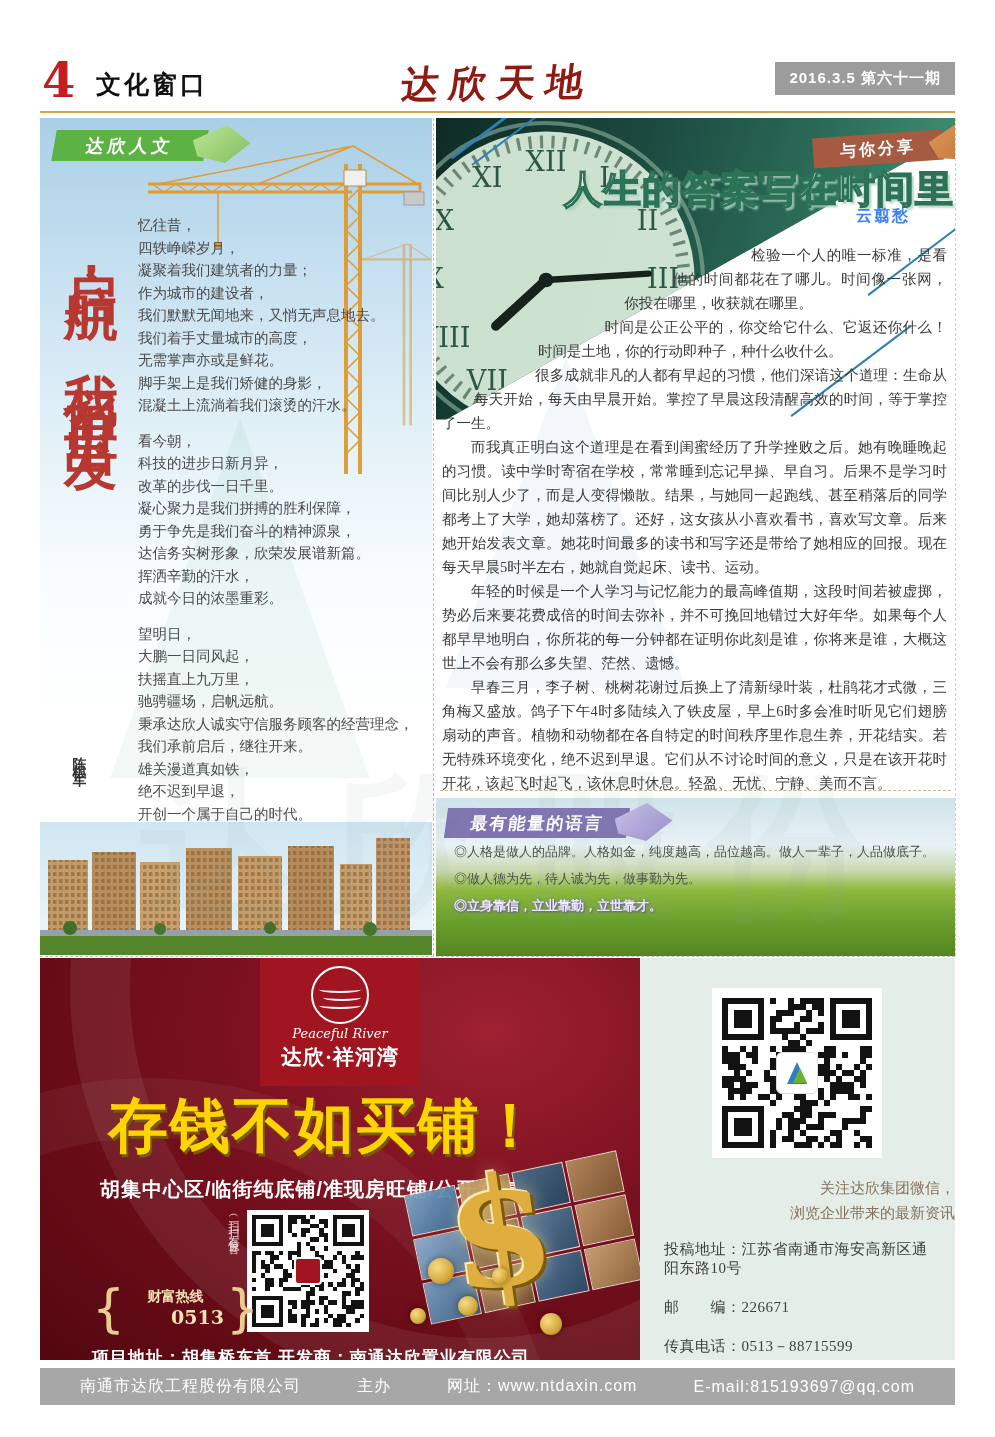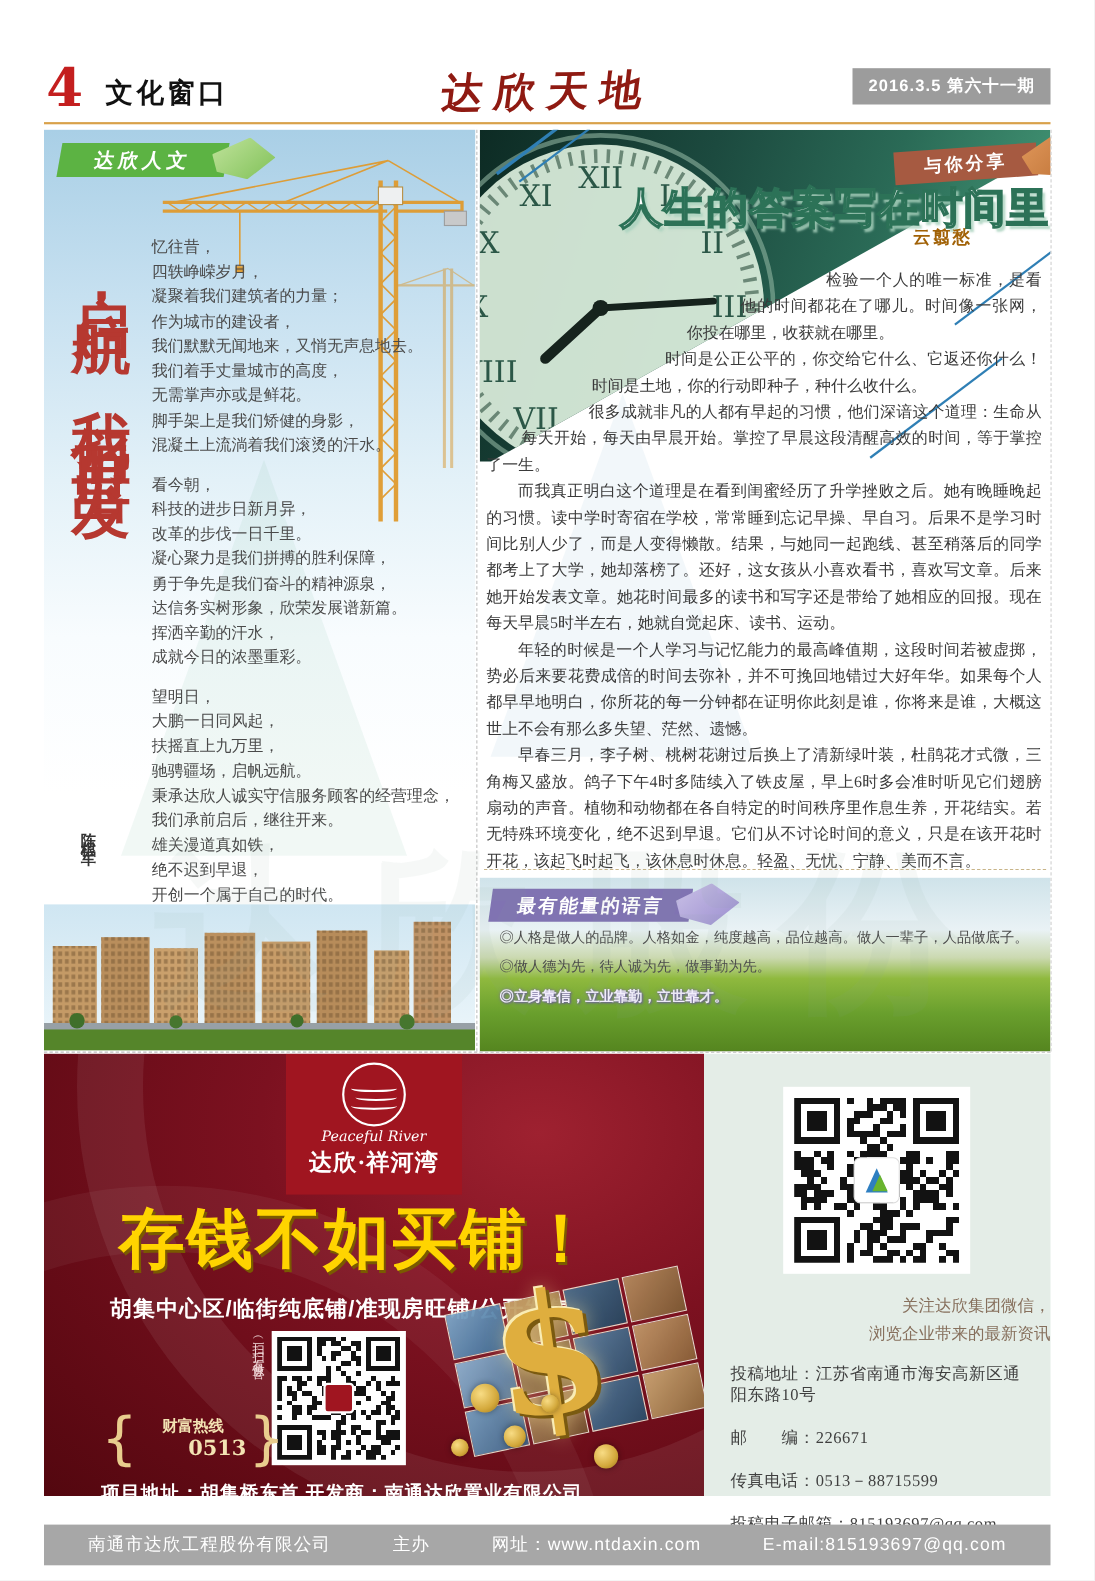--- a/index.html
+++ b/index.html
@@ -40,21 +40,21 @@
   .rightcol{position:absolute;left:436px;top:118px;width:519px;height:838px;overflow:hidden;background:#fff;}
   .greenhead{position:absolute;left:0;top:0;width:100%;height:335px;
              background:linear-gradient(108deg,#0d2b24 0%,#1c4a3f 35%,#2a6a56 62%,#3f8f70 85%);
              clip-path:polygon(0 0,100% 0,100% 5%,2% 90%,0 90%);}
   .blue-line{position:absolute;height:3px;background:#2f7fb5;transform:rotate(-37deg);}
   .b-brown{right:12px;top:16px;width:130px;height:30px;background:#a65a41;font-size:16px;letter-spacing:3px;transform:rotate(-4deg);}
   .b-brown .arrow{background:linear-gradient(135deg,#e0975a,#bb6f33);clip-path:polygon(0 45%,50% 0,100% 40%,80% 100%,15% 88%);}
   .art-title{position:absolute;left:128px;top:46px;width:390px;font:900 38px "Liberation Sans",sans-serif;
              color:#fff;letter-spacing:1px;-webkit-text-stroke:1.5px #2c7257;
              text-shadow:3px 3px 2px rgba(170,210,190,.85);white-space:nowrap;}
-  .art-author{position:absolute;left:394px;top:88px;font:bold 16px "Liberation Serif",serif;color:#a16207;letter-spacing:2px;}
+  .art-author{position:absolute;left:420px;top:88px;font:bold 16px "Liberation Serif",serif;color:#3b82f6;letter-spacing:2px;}
   .wm-tri-r{position:absolute;left:10px;top:240px;width:0;height:0;opacity:.09;
             border-left:120px solid transparent;border-right:120px solid transparent;border-bottom:330px solid #6fa8c8;}
   .article{position:absolute;left:6px;right:8px;top:0;height:672px;padding-top:125px;overflow:hidden;
            font-family:"Liberation Serif",serif;font-size:14.5px;line-height:24px;color:#3a3a3a;text-align:justify;}
   .stair{float:left;width:280px;height:210px;shape-outside:polygon(0 0,100% 0,42% 38%,0 80%);}
   .article p{margin:0;text-indent:2em;}
   .sep{position:absolute;top:672px;left:4px;right:4px;border-top:1px dashed #c8b488;}
   
   .quotes{position:absolute;left:0;right:0;top:680px;height:158px;overflow:hidden;
           background:linear-gradient(180deg,#cfe3ea 0%,#e9f2f5 30%,#cbd9b0 46%,#8fb93e 58%,#699f2d 78%,#55851f 100%);}
@@ -102,21 +102,21 @@
   .tri-a{width:0;height:0;border-left:10px solid transparent;border-right:10px solid transparent;border-bottom:22px solid #2e7fc1;position:relative;}
   .tri-a:after{content:"";position:absolute;left:-4px;top:6px;width:0;height:0;
                border-left:7px solid transparent;border-right:7px solid transparent;border-bottom:15px solid #69b42e;}
   .wx-cap{position:absolute;left:0;right:0;top:218px;text-align:right;color:#87705d;
           font:15px "Liberation Serif",serif;line-height:25px;}
   .contact{position:absolute;left:24px;right:14px;top:282px;font:15px "Liberation Serif",serif;color:#3f3f3f;}
   .contact .row{margin-bottom:20px;letter-spacing:.5px;}
   .contact .row b{font-weight:normal;}
   
   .footer{position:absolute;left:40px;top:1368px;width:915px;height:37px;background:#a7a7a7;color:#fff;
-          display:flex;align-items:center;justify-content:center;font:16px "Liberation Sans",sans-serif;letter-spacing:1px;margin-top:18px;}
+          display:flex;align-items:center;justify-content:center;font:16px "Liberation Sans",sans-serif;letter-spacing:1px;}
   .footer span{margin:0 28px;}
   .wm-text{position:absolute;left:140px;top:740px;font:900 160px "Liberation Serif",serif;color:#8aa79a;
            opacity:.07;letter-spacing:30px;pointer-events:none;z-index:5;white-space:nowrap;}
   svg.qr{display:block;background:#fff;shape-rendering:crispEdges;}
 </style>
 </head>
 <body>
 
 <div class="page">
 

